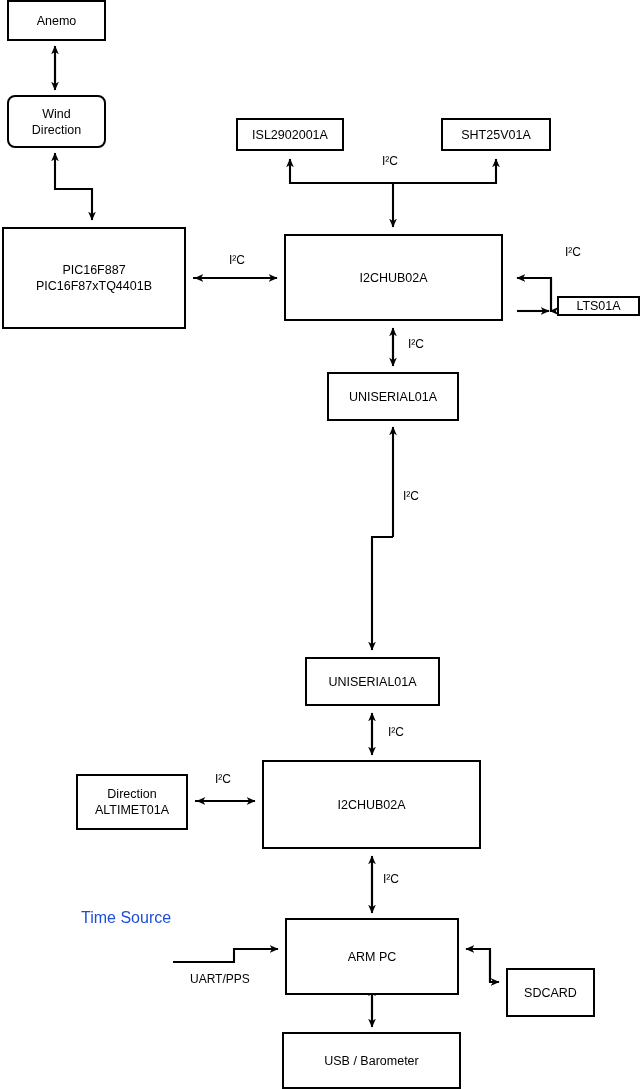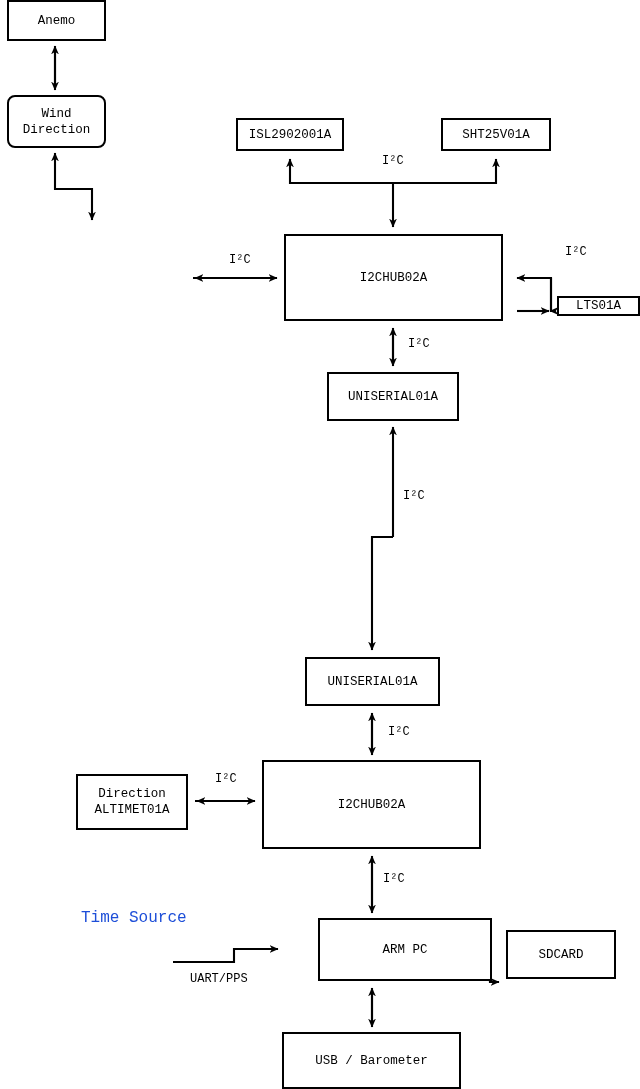--- a/index.html
+++ b/index.html
@@ -5,21 +5,21 @@
   html, body {
     margin: 0;
     padding: 0;
     background: #ffffff;
   }
   #diagram-root {
     position: relative;
     width: 640px;
     height: 1089px;
     background: #ffffff;
-    font-family: Liberation Mono, monospace;
+    font-family: Liberation Sans, sans-serif;
   }
   svg#wires {
     position: absolute;
     left: 0;
     top: 0;
     width: 640px;
     height: 1089px;
     overflow: visible;
   }
   .node {
@@ -107,42 +107,44 @@
       <line x1="372" y1="1025" x2="372" y2="988" marker-end="url(#ah)"></line>
       <line x1="372" y1="990" x2="372" y2="1027" marker-end="url(#ah)"></line>
     </g>
   </svg>
 
   <div class="node" style="left:7px;  top:0px;    width:99px;  height:41px;">Anemo</div>
 
   <div class="node" style="left:7px;  top:95px;   width:99px;  height:53px;border-radius:8px;">Wind
 Direction</div>
 
+  <div class="node" style="left:2px;  top:227px;  width:184px; height:102px;">PIC16F887
+PIC16F87xTQ4401B</div>
 
   <div class="node" style="left:236px; top:118px; width:108px; height:33px;">ISL2902001A</div>
 
   <div class="node" style="left:441px; top:118px; width:110px; height:33px;">SHT25V01A</div>
 
   <div class="node" style="left:284px; top:234px; width:219px; height:87px;">I2CHUB02A</div>
 
   <div class="node" style="left:557px; top:296px; width:83px;  height:20px;">LTS01A</div>
 
   <div class="node" style="left:327px; top:372px; width:132px; height:49px;">UNISERIAL01A</div>
 
   <div class="node" style="left:305px; top:657px; width:135px; height:49px;">UNISERIAL01A</div>
 
   <div class="node" style="left:76px;  top:774px; width:112px; height:56px;">Direction
 ALTIMET01A</div>
 
   <div class="node" style="left:262px; top:760px; width:219px; height:89px;">I2CHUB02A</div>
 
 
-  <div class="node" style="left:285px; top:918px; width:174px; height:63px;margin-left:33px;">ARM PC</div>
+  <div class="node" style="left:285px; top:918px; width:174px; height:77px;">ARM PC</div>
 
-  <div class="node" style="left:506px; top:930px; width:110px; height:49px;">SDCARD</div>
+  <div class="node" style="left:506px; top:968px; width:89px; height:49px;">SDCARD</div>
 
   <div class="node" style="left:282px; top:1032px; width:179px; height:57px;">USB / Barometer</div>
 
   <div class="edge-label" style="left:382px; top:154px;">I²C</div>
 
   <div class="edge-label" style="left:229px; top:253px;">I²C</div>
 
   <div class="edge-label" style="left:565px; top:245px;">I²C</div>
 
   <div class="edge-label" style="left:408px; top:337px;">I²C</div>

